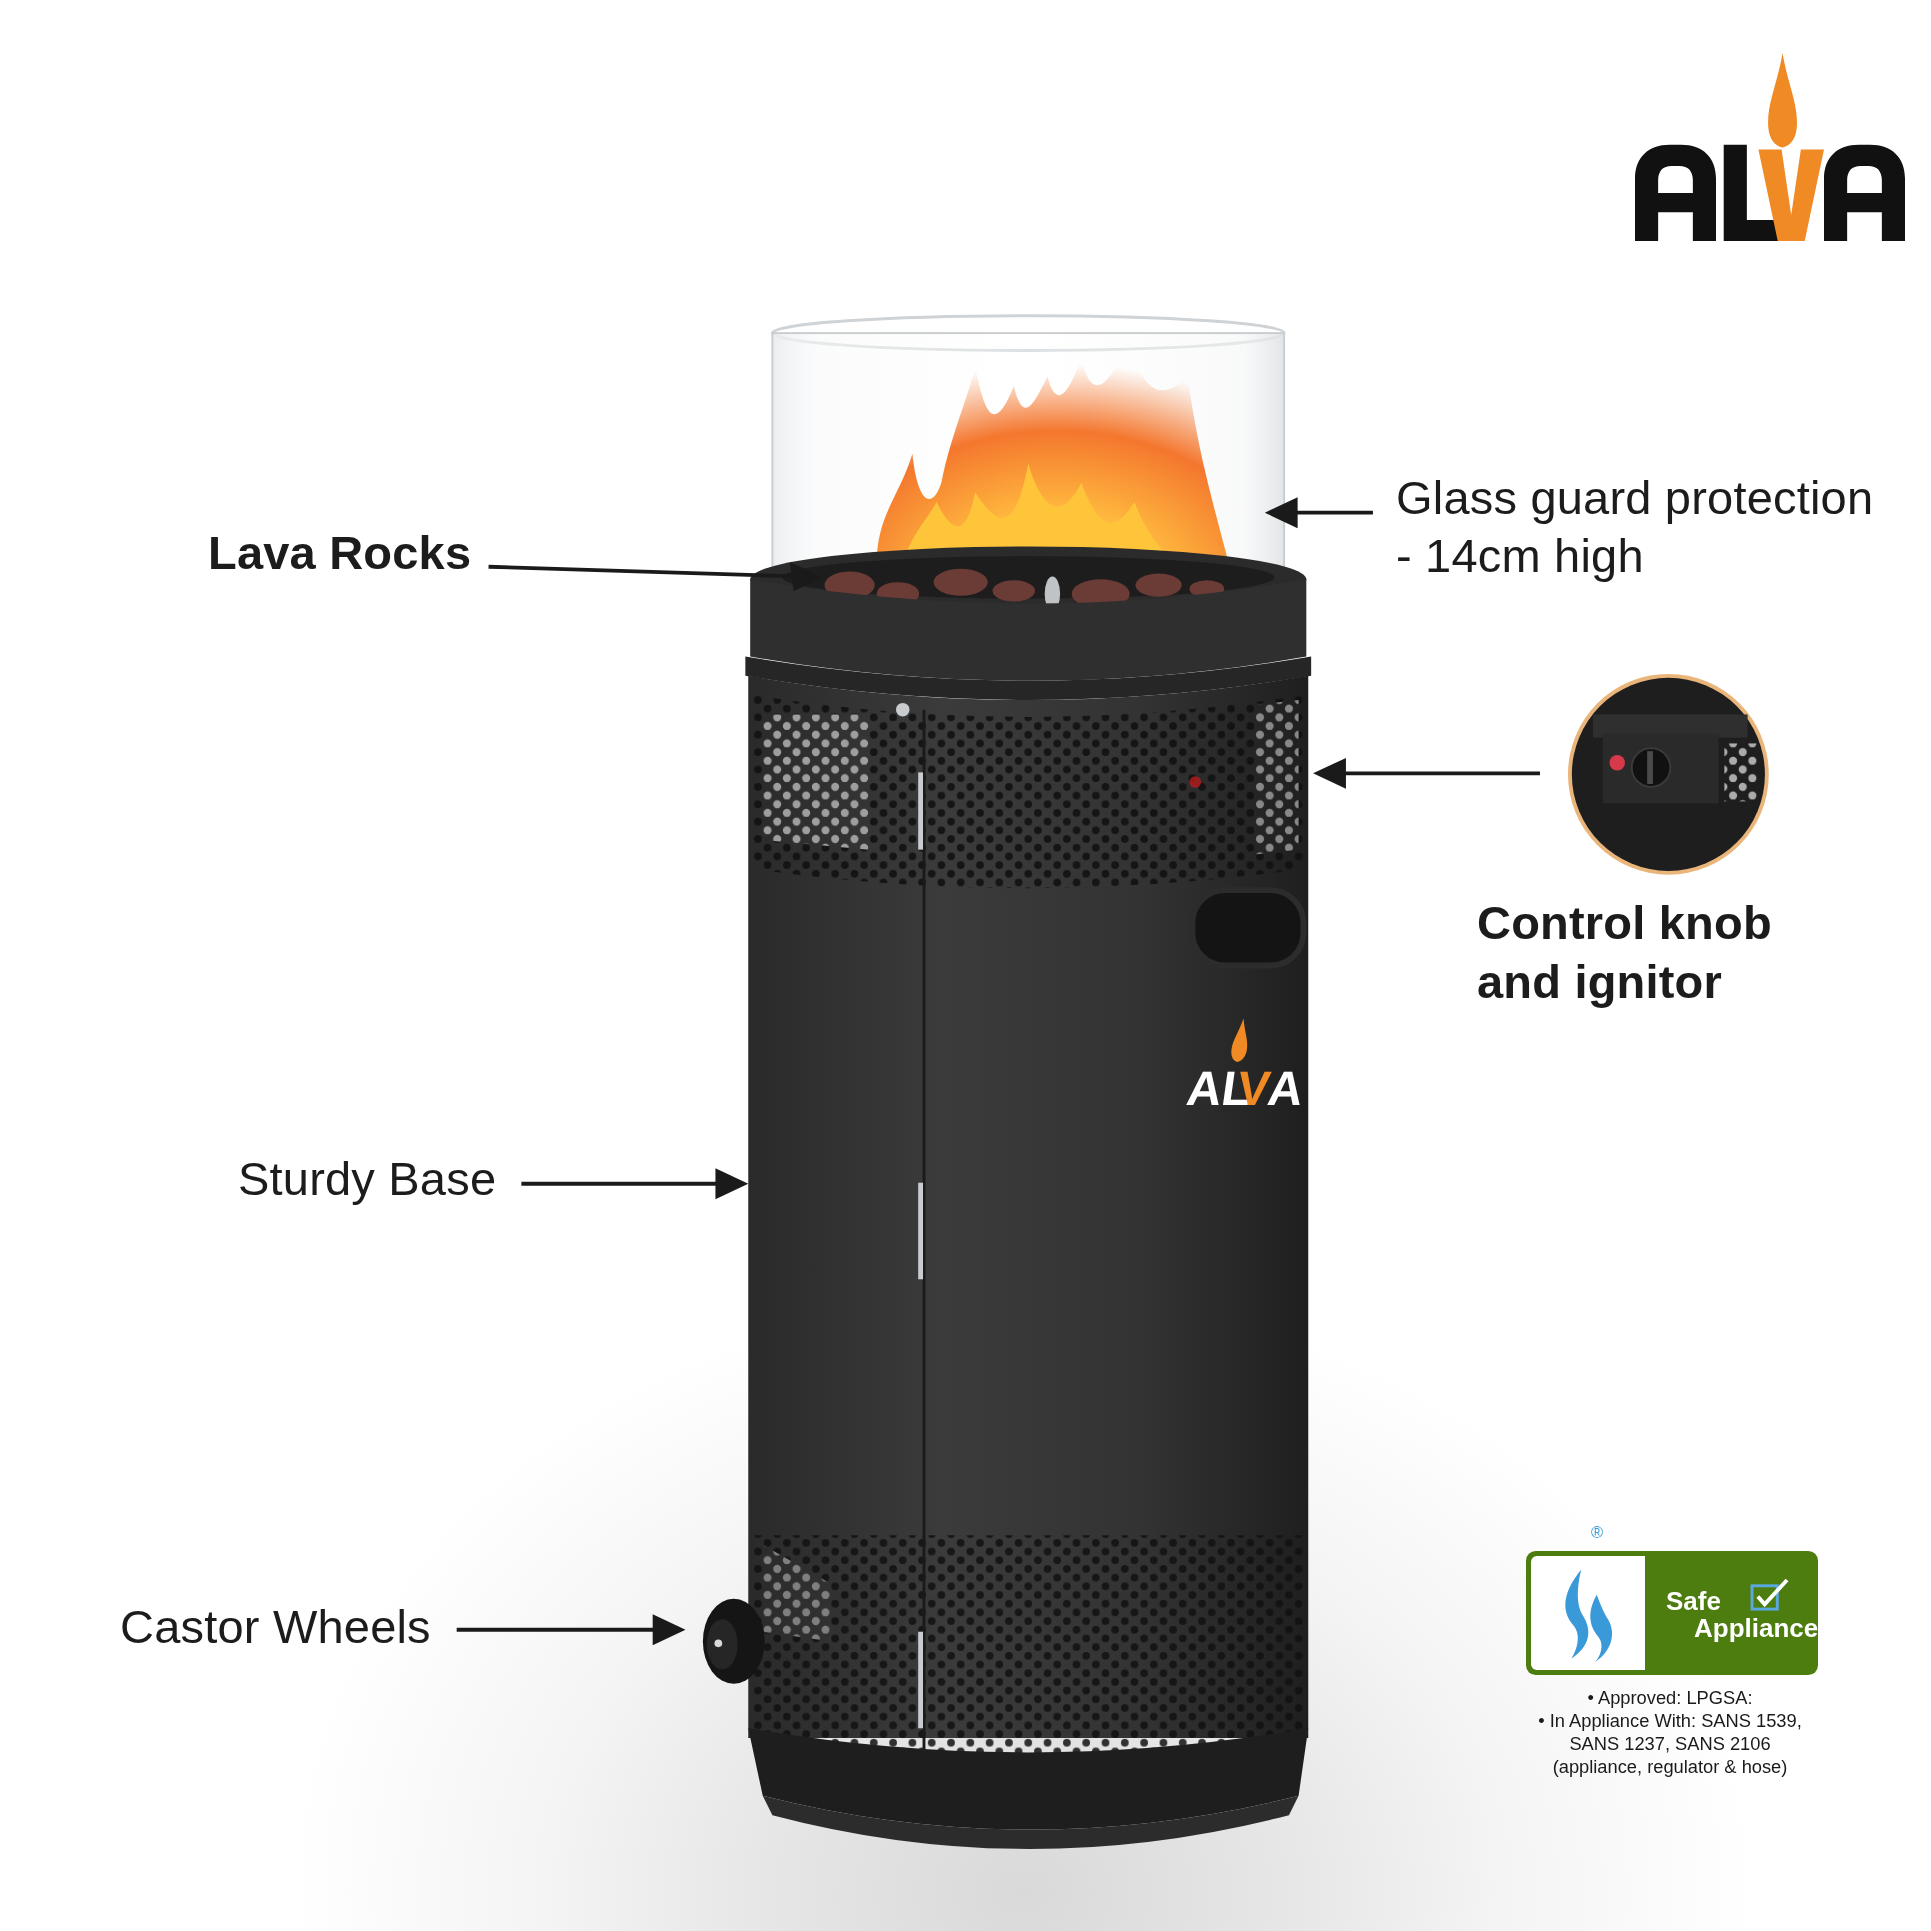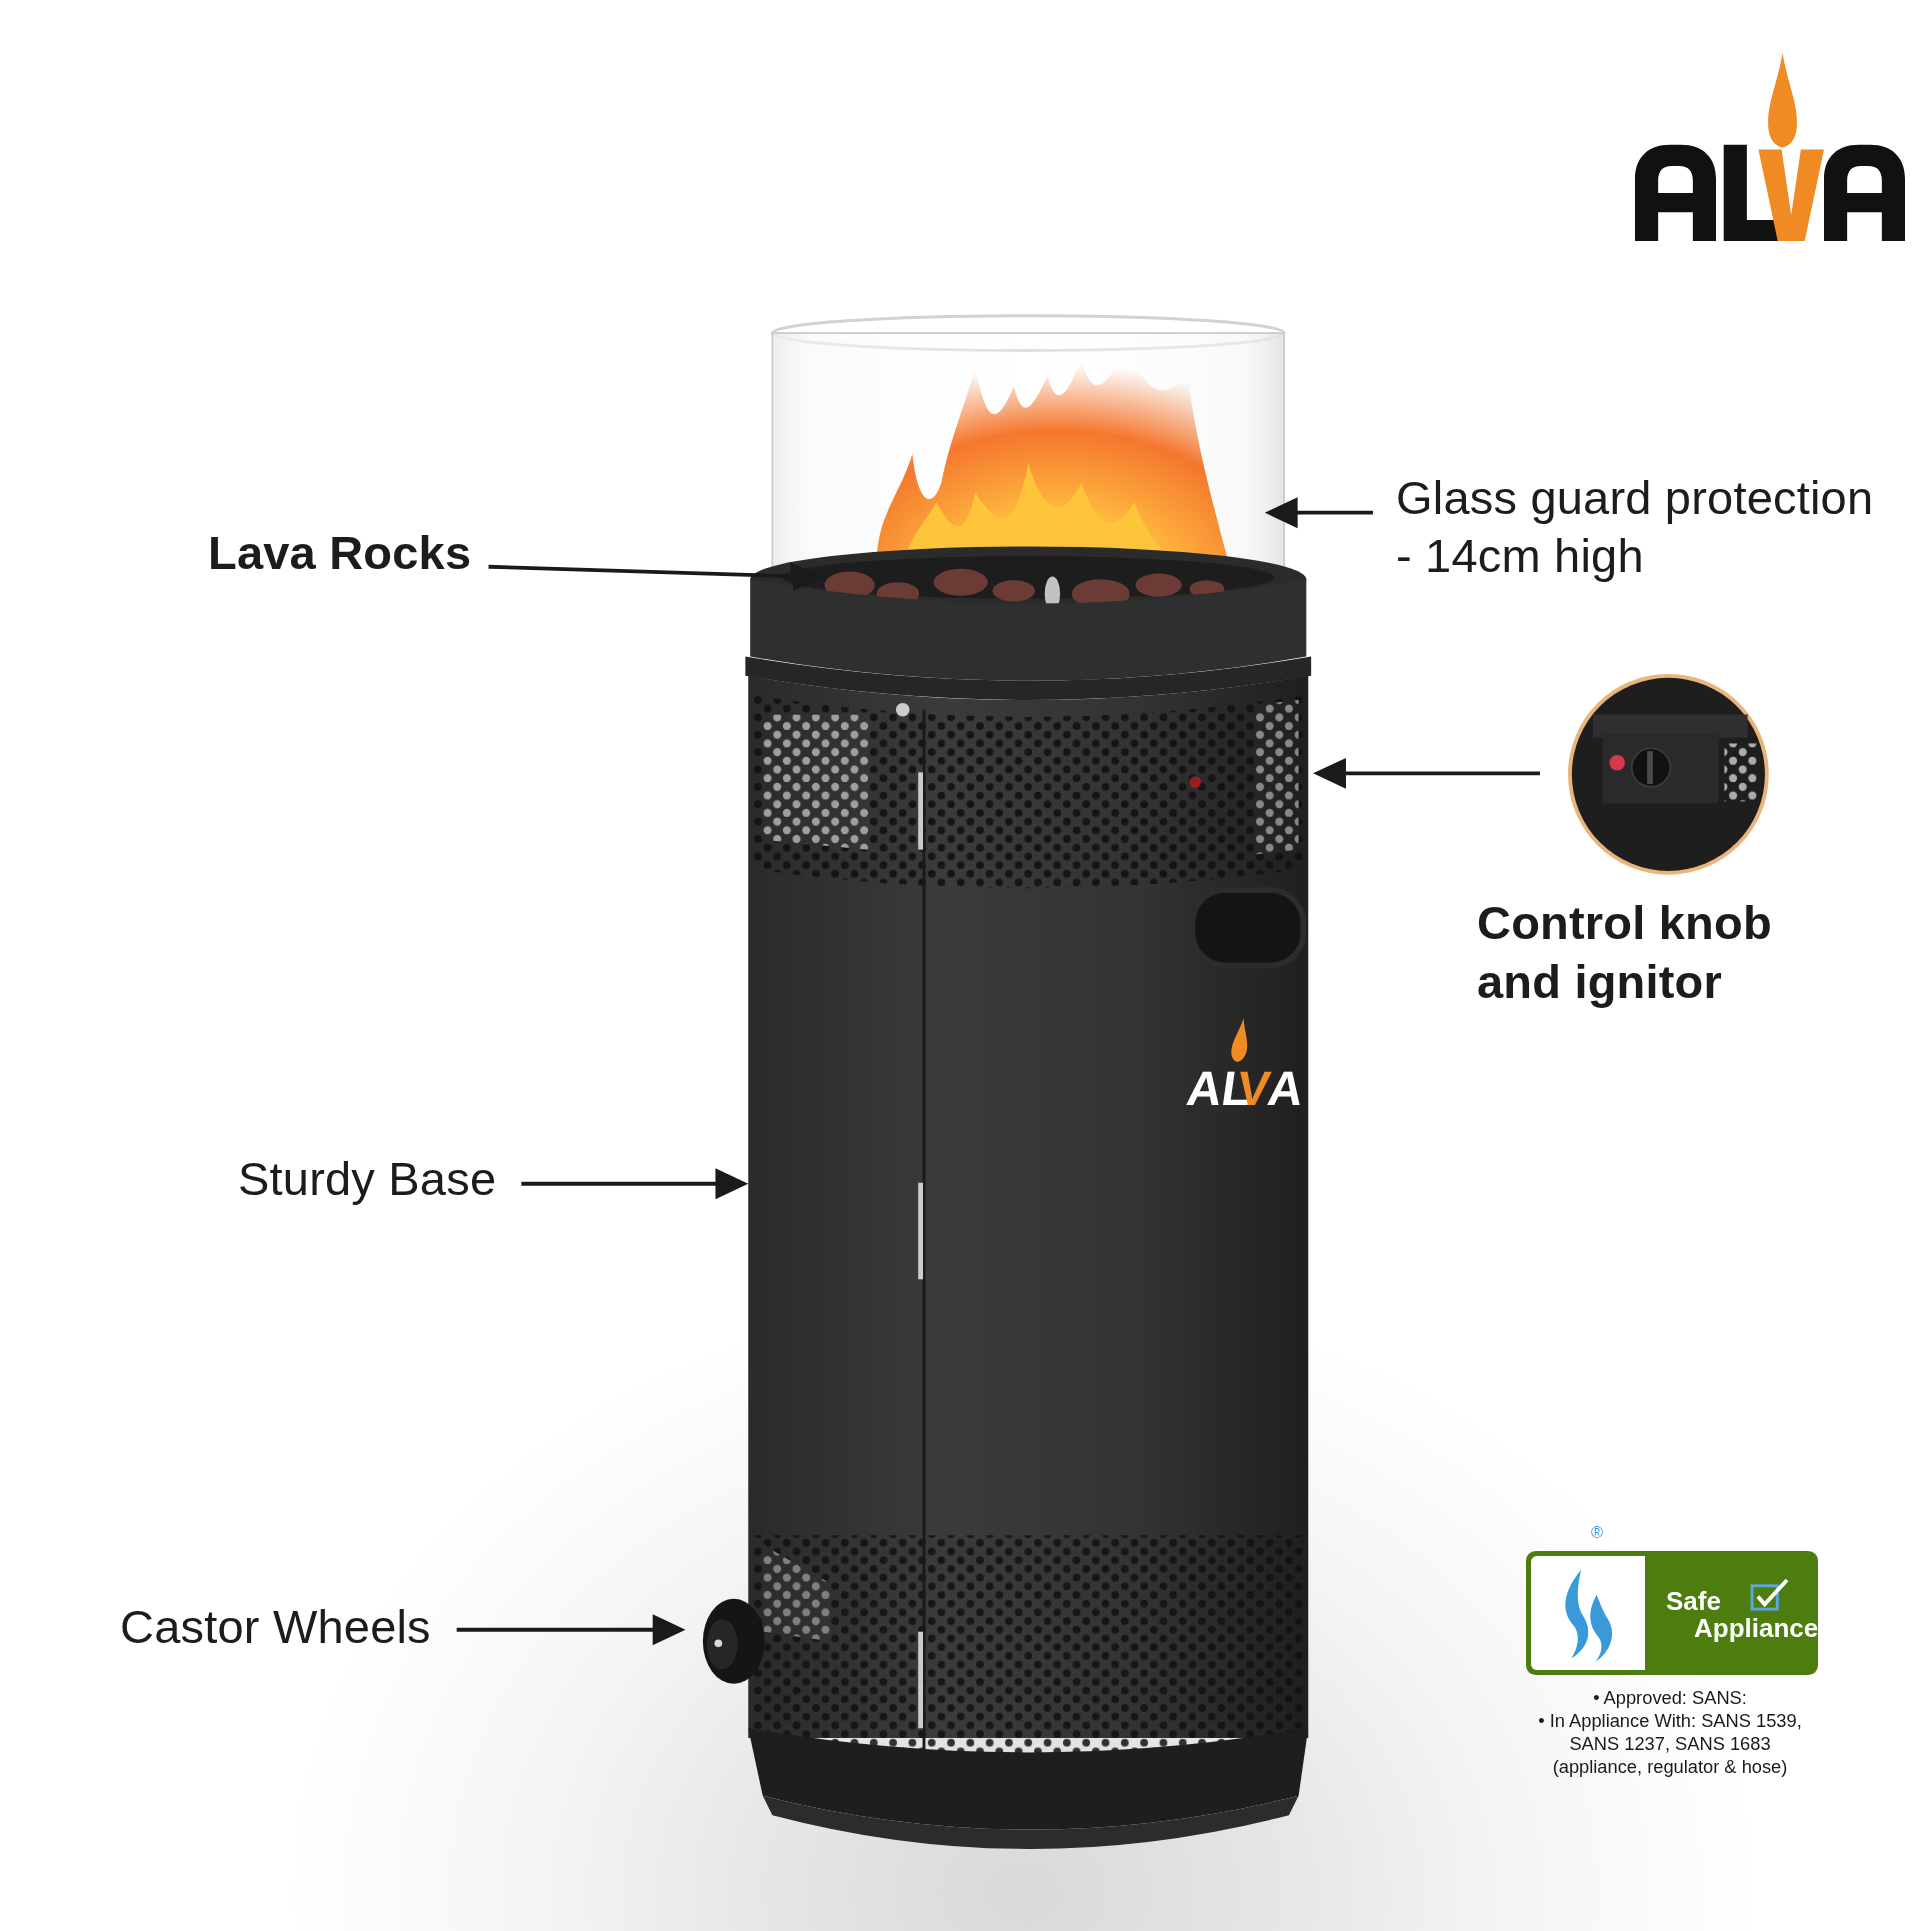--- a/index.html
+++ b/index.html
@@ -179,17 +179,17 @@
     </svg>
   </div>
   <div class="abs" style="left:140px;top:37px;color:#fff;font-weight:bold;font-size:26px;line-height:27px;">Safe</div>
   <div class="abs" style="left:140px;top:64px;color:#fff;font-weight:bold;font-size:26px;line-height:27px;margin-left:28px;">Appliance</div>
   <svg class="abs" style="left:224px;top:27px;" width="41" height="35" viewBox="0 0 42 36">
     <rect x="2" y="8" width="26" height="24" fill="none" stroke="#5aa8e0" stroke-width="3"></rect>
     <path d="M8 19 L15 27 L38 2" fill="none" stroke="#ffffff" stroke-width="4"></path>
   </svg>
 </div>
 
-<div class="cert-text" style="top:1686px;">• Approved: SANS:</div>
+<div class="cert-text" style="top:1686px;">• Approved: LPGSA:</div>
 <div class="cert-text" style="top:1709px;">• In Appliance With: SANS 1539,</div>
-<div class="cert-text" style="top:1732px;">SANS 1237, SANS 1683</div>
+<div class="cert-text" style="top:1732px;">SANS 1237, SANS 2106</div>
 <div class="cert-text" style="top:1755px;">(appliance, regulator &amp; hose)</div>
 
 
 </body></html>

